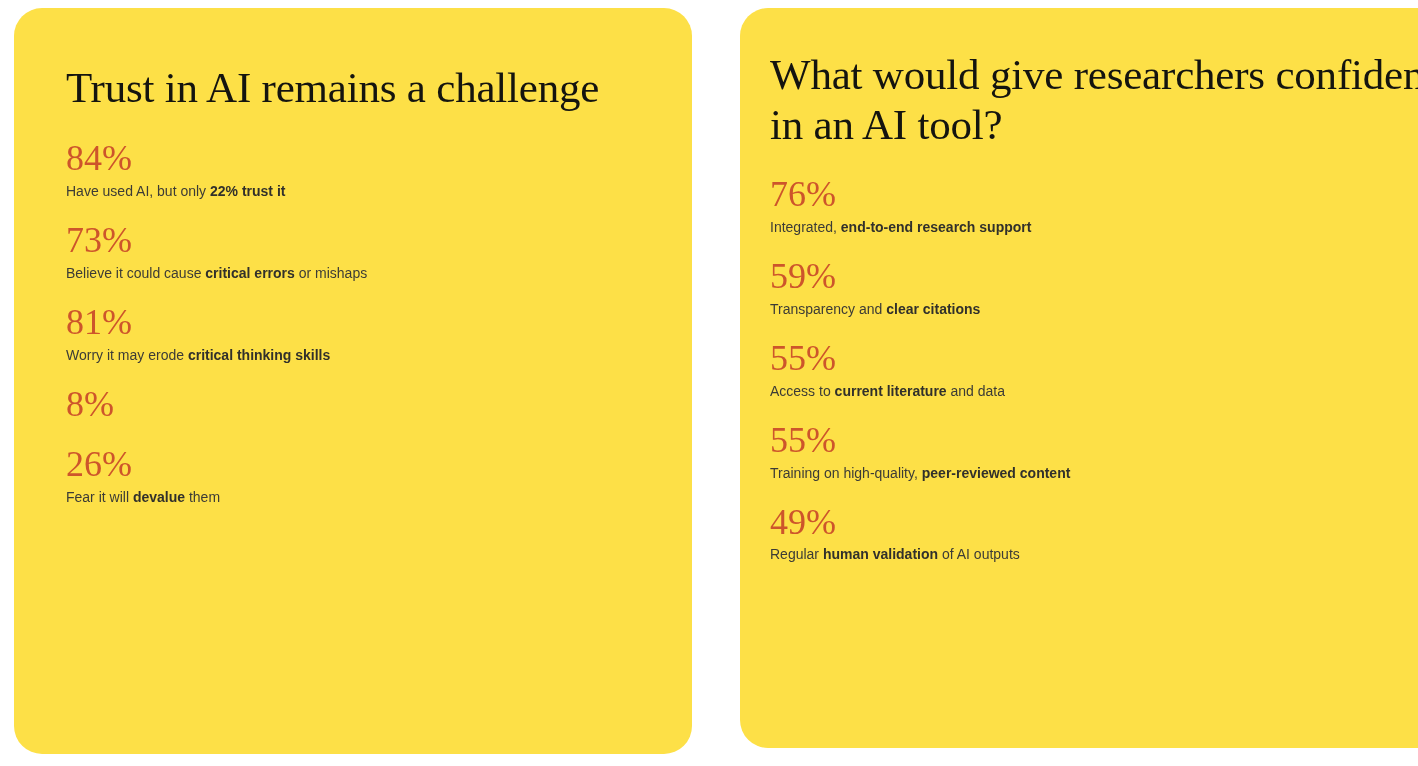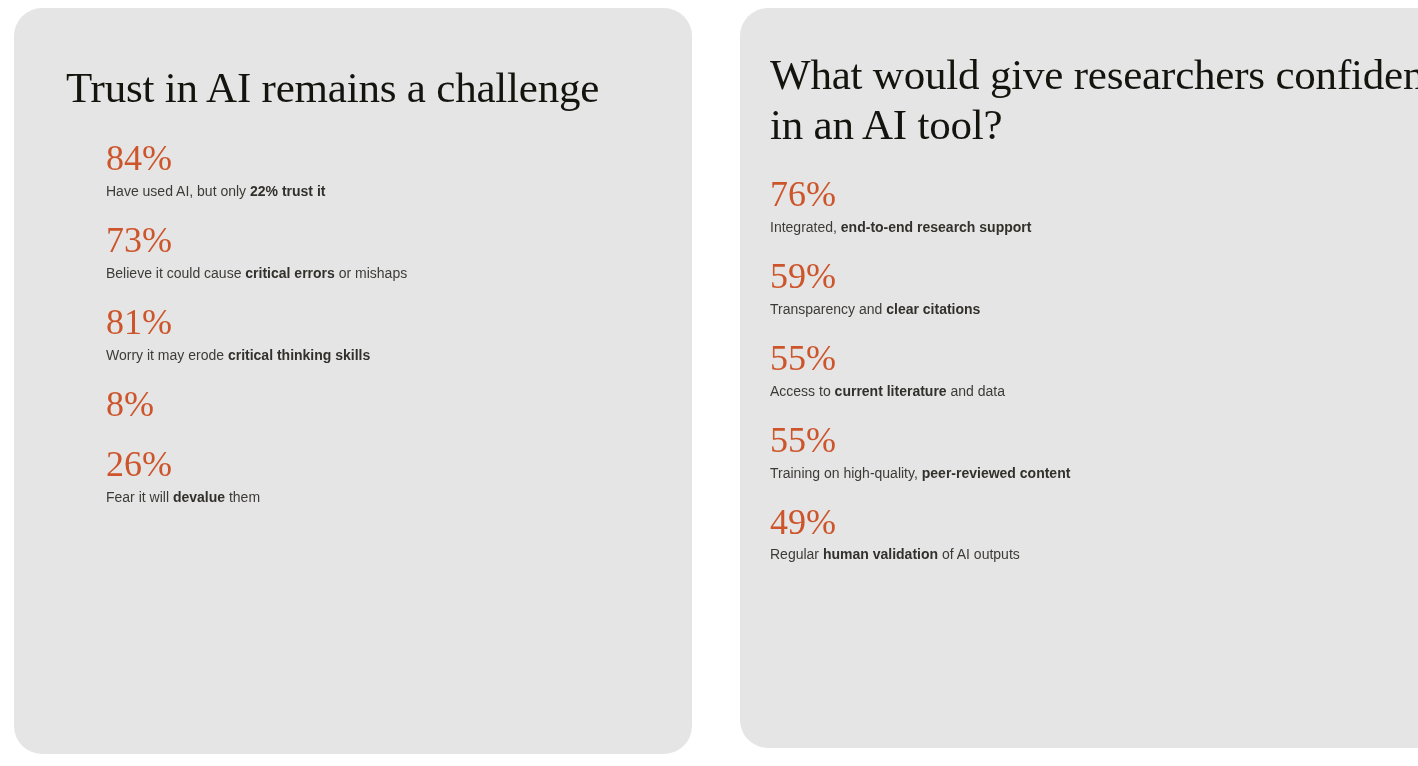--- a/index.html
+++ b/index.html
@@ -16,21 +16,21 @@
 
   .board {
     position: relative;
     width: 1418px;
     height: 766px;
     display: flex;
     box-sizing: border-box;
   }
 
   .card {
-    background: #e5e5e5;
+    background: #fde047;
     border-radius: 28px;
     box-sizing: border-box;
     position: absolute;
   }
 
   .card-left {
     left: 14px;
     top: 8px;
     width: 678px;
     height: 746px;
@@ -63,21 +63,21 @@
     line-height: 1.16;
     margin: 0 0 26px 0;
   }
 
   .stats {
     list-style: none;
     margin: 0;
     padding: 0;
   }
 
-  .card-left .stats { margin-top: 6px; margin-left: 40px; }
+  .card-left .stats { margin-top: 6px; }
   .card-right .stats { margin-top: 4px; }
 
   .stat {
     margin: 0 0 22px 0;
   }
   .card-right .stat {
     margin-bottom: 22px;
   }
   .stat:last-child { margin-bottom: 0; }
 

